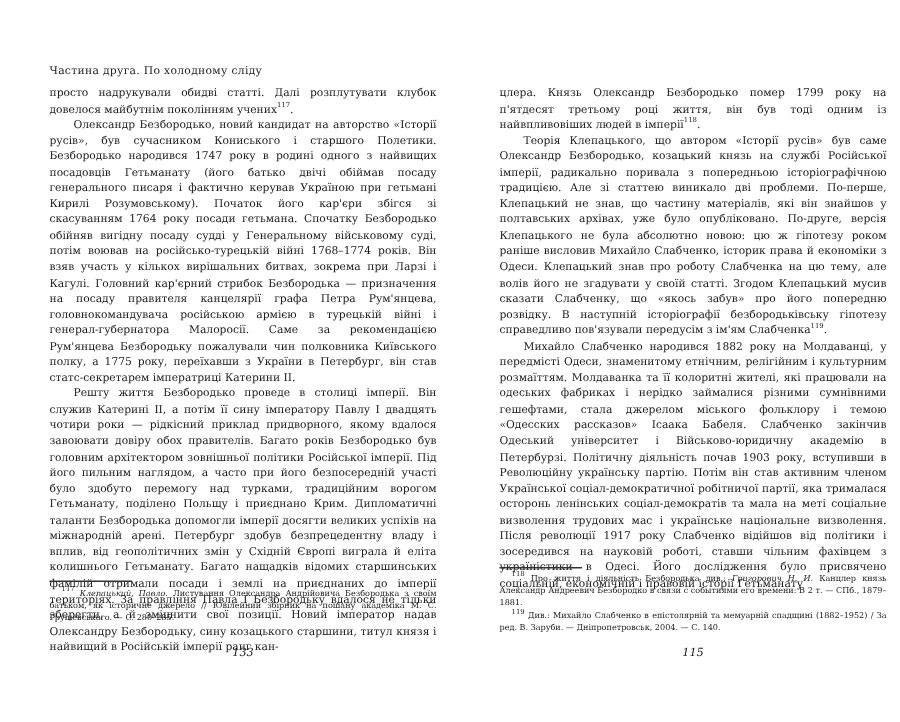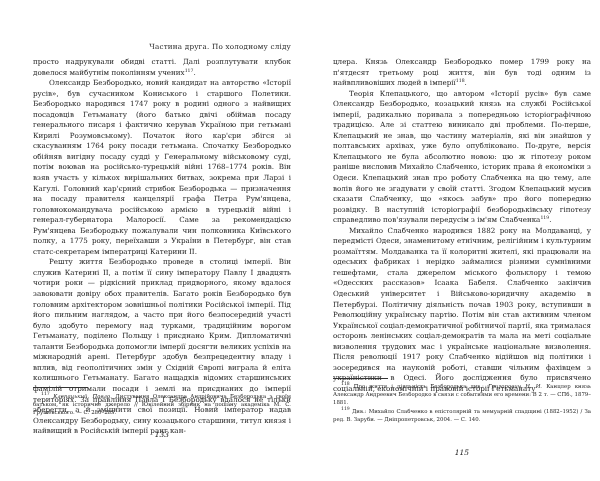--- a/index.html
+++ b/index.html
@@ -1,21 +1,21 @@
 <!DOCTYPE html>
 <html><head>
 <meta charset="utf-8">
 <style>
   html, body { margin:0; padding:0; }
   body { width:600px; height:481px; background:#ffffff; overflow:hidden; font-family:"DejaVu Serif", serif; color:#1a1a1a; }
   .spread { position:relative; width:600px; height:481px; }
   .page { position:absolute; top:0; width:258px; height:481px; }
   .page.left { left:33px; }
   .page.right { left:333px; }
-  .running-head { position:absolute; top:42px; left:0; width:100%; text-align:right; font-size:7.2px; letter-spacing:0.2px; color:#222; }
+  .running-head { position:absolute; top:42px; left:0; width:100%; text-align:left; font-size:7.2px; letter-spacing:0.2px; color:#222; }
   .body-text { position:absolute; top:57px; left:0; width:100%; font-size:7.15px; line-height:10.55px; text-align:justify; }
   .body-text p { margin:0; text-indent:0; }
   .body-text p.indent { text-indent:16px; }
   .rule { position:absolute; left:0; width:55px; height:0; border-top:0.6px solid #333; }
   .footnotes { position:absolute; left:0; width:100%; font-size:5.4px; line-height:8.2px; text-align:justify; color:#222; }
   .footnotes p { margin:0; text-indent:8px; }
   .folio { position:absolute; left:0; width:100%; text-align:center; font-size:7.5px; font-style:italic; }
   sup { font-size:4.6px; line-height:0; vertical-align:super; }
   i { font-style:italic; }
 </style>
@@ -50,16 +50,16 @@
       <p class="indent">Михайло Слабченко народився 1882 року на Молдаванці, у передмісті Одеси, знаменитому етнічним, релігійним і культурним розмаїттям. Молдаванка та її колоритні жителі, які працювали на одеських фабриках і нерідко займалися різними сумнівними гешефтами, стала джерелом міського фольклору і темою «Одесских рассказов» Ісаака Бабеля. Слабченко закінчив Одеський університет і Військово-юридичну академію в Петербурзі. Політичну діяльність почав 1903 року, вступивши в Революційну українську партію. Потім він став активним членом Української соціал-демократичної робітничої партії, яка трималася осторонь ленінських соціал-демократів та мала на меті соціальне визволення трудових мас і українське національне визволення. Після революції 1917 року Слабченко відійшов від політики і зосередився на науковій роботі, ставши чільним фахівцем з україністики в Одесі. Його дослідження було присвячено соціальній, економічній і правовій історії Гетьманату</p>
     </div>
 
     <div class="rule" style="top:378px;"></div>
 
     <div class="footnotes" style="top:382px;">
       <p><sup>118</sup><span> Про життя і діяльність Безбородька див.: </span><i>Григорович Н. И.</i><span> Канцлер князь Александр Андреевич Безбородко в связи с событиями его времени: В 2 т. — СПб., 1879–1881.</span></p>
       <p><sup>119</sup><span> Див.: Михайло Слабченко в епістолярній та мемуарній спадщині (1882–1952) / За ред. В. Заруби. — Дніпропетровськ, 2004. — С. 140.</span></p>
     </div>
 
-    <div class="folio" style="top:448px;">115</div>
+    <div class="folio" style="top:430px;">115</div>
   </div>
 
 </div>
 
 </body></html>

